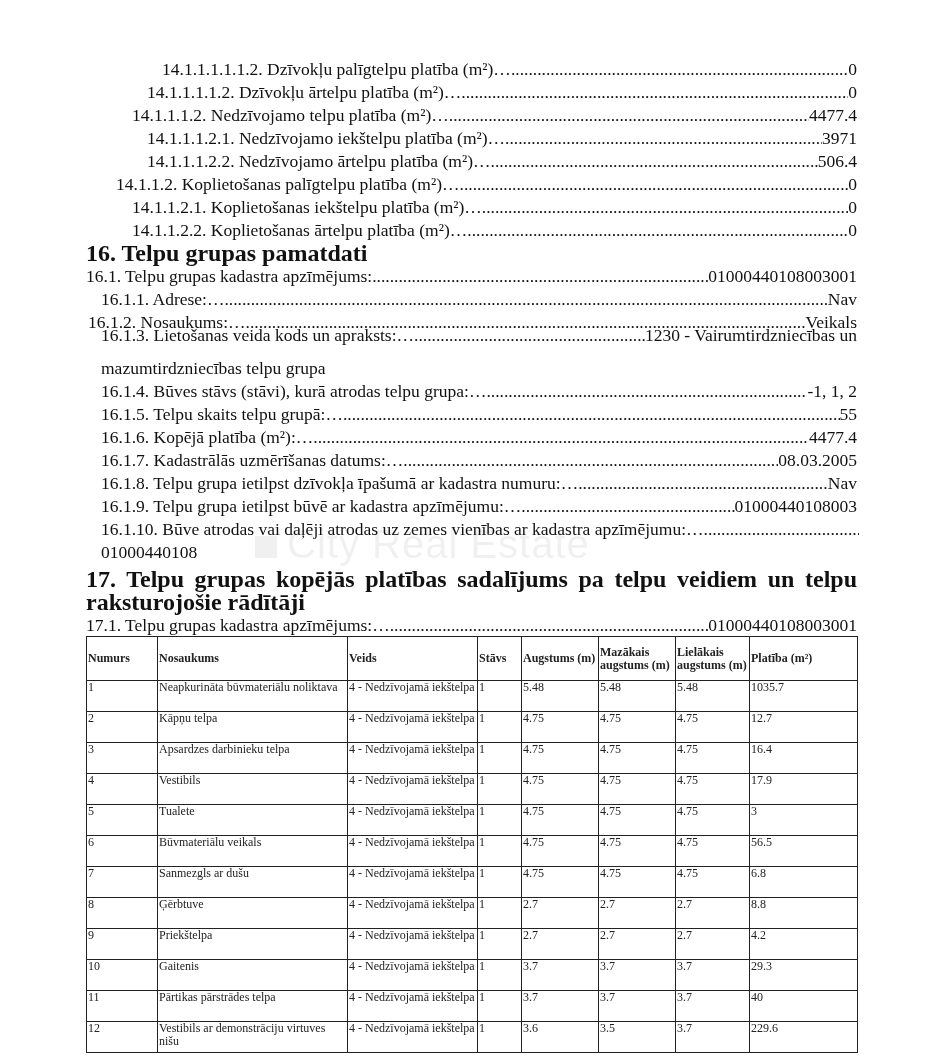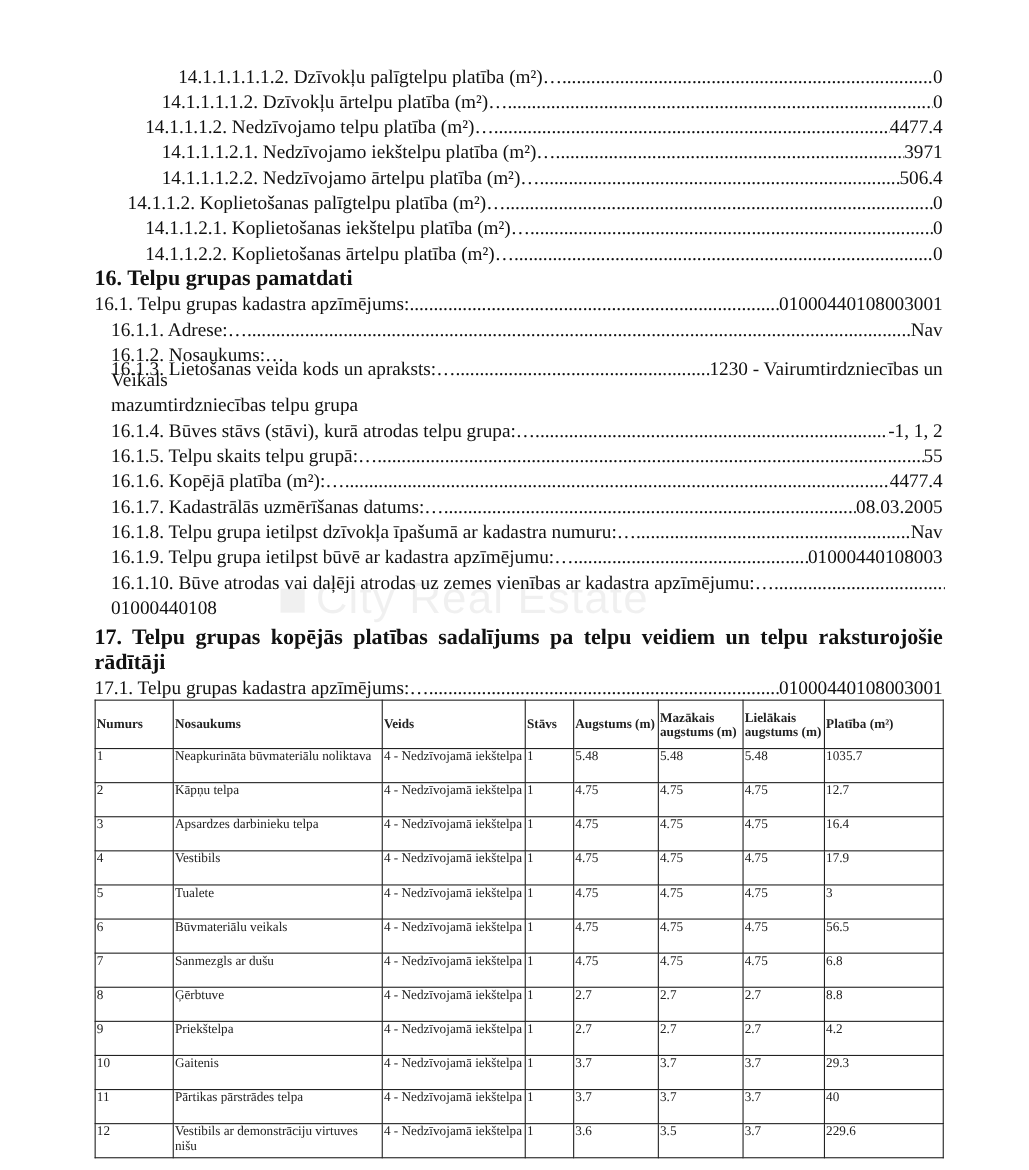--- a/index.html
+++ b/index.html
@@ -5,21 +5,21 @@
   html, body { margin: 0; padding: 0; background: #ffffff; }
   body { width: 935px; height: 1064px; overflow: hidden; position: relative;
          font-family: "Liberation Serif", serif; color: #111; }
   .page { position: absolute; left: 0; top: 0; width: 935px; height: 1064px; border-radius: 29px; }
   .line { position: absolute; right: 78px; height: 23px; font-size: 17.5px; line-height: 23px;
           display: flex; align-items: baseline; white-space: nowrap; }
   .line .lbl { flex: 0 0 auto; }
   .line .dots { flex: 1 1 auto; overflow: hidden; white-space: nowrap; letter-spacing: 0px; min-width: 10px; }
   .line .dots::after { content: "........................................................................................................................................................................................................................................................................................................................................."; }
   .line .val { flex: 0 0 auto; }
-  .heading { position: absolute; left: 86px; right: 78px; font-weight: bold; font-size: 20px; line-height: 23px; }
+  .heading { position: absolute; left: 86px; right: 78px; font-weight: bold; font-size: 24px; line-height: 23px; }
   .heading.justify { text-align: justify; text-align-last: left; }
   .plain { position: absolute; font-size: 17.5px; line-height: 23px; white-space: nowrap; text-align: center; }
   .watermark { position: absolute; left: 255px; top: 522px; font-family: "Liberation Sans", sans-serif;
                font-size: 40px; color: rgba(0,0,0,0.06); letter-spacing: 1px; white-space: nowrap; }
   .watermark .box { display: inline-block; width: 22px; height: 22px; background: rgba(0,0,0,0.06); margin-right: 10px; vertical-align: middle; }
   table.rooms { position: absolute; left: 86px; top: 636px; border-collapse: collapse;
                 font-family: "Liberation Serif", serif; font-size: 12px; line-height: 13px; color: #222; }
   table.rooms th, table.rooms td { border: 1.5px solid #222; padding: 0 0 0 1px; vertical-align: top; text-align: left; }
   table.rooms th { font-weight: bold; vertical-align: middle; height: 43px; margin-left: 42px; }
   table.rooms td { height: 30px; }
@@ -76,21 +76,21 @@
   <div class="line" style="left:86px; top:265px;">
     <span class="lbl">16.1. Telpu grupas kadastra apzīmējums:</span>
       <span class="dots"></span>
       <span class="val">01000440108003001</span>
   </div>
   <div class="line" style="left:101px; top:288px;">
     <span class="lbl">16.1.1. Adrese:…</span>
       <span class="dots"></span>
       <span class="val">Nav</span>
   </div>
-  <div class="line" style="left:101px; top:311px;flex-direction:column;">
+  <div class="line" style="left:88px; top:311px;">
     <span class="lbl">16.1.2. Nosaukums:…</span>
       <span class="dots"></span>
       <span class="val">Veikals</span>
   </div>
   <div class="line" style="left:101px; top:324px;">
     <span class="lbl">16.1.3. Lietošanas veida kods un apraksts:…</span>
       <span class="dots"></span>
       <span class="val">1230 - Vairumtirdzniecības un</span>
   </div>
   <div class="plain" style="left:101px; top:357px;">mazumtirdzniecības telpu grupa</div>

